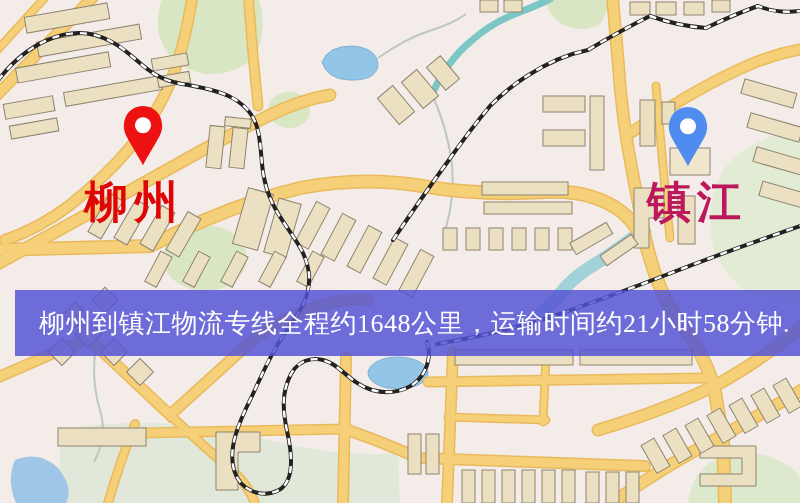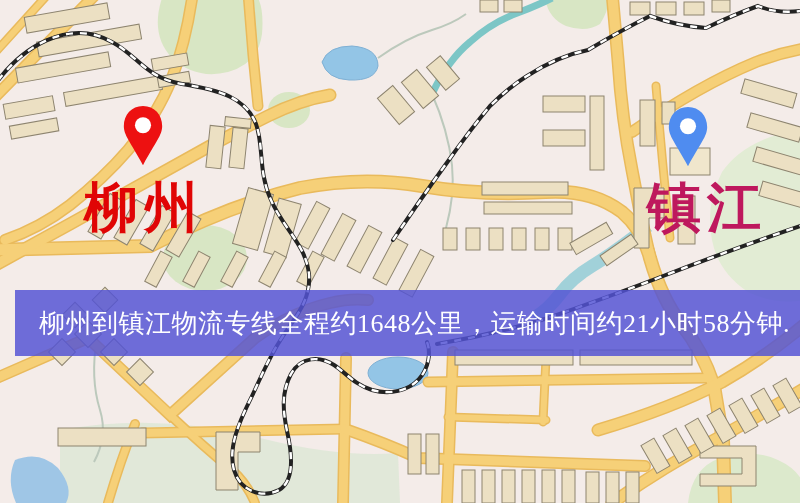--- a/index.html
+++ b/index.html
@@ -6,21 +6,21 @@
   .screen{
     position:relative;width:800px;height:503px;overflow:hidden;
     font-family:"Liberation Sans","DejaVu Sans",sans-serif;
     background:#f4ece9;
   }
   svg.map{position:absolute;left:0;top:0;}
   .marker{position:absolute;}
   .marker svg{display:block;}
   .pin-label{
     position:absolute;font-family:"Liberation Serif","DejaVu Serif",serif;
-    font-weight:bold;font-size:54px;line-height:1;letter-spacing:6px;white-space:nowrap;
+    font-weight:bold;font-size:44px;line-height:1;letter-spacing:6px;white-space:nowrap;
     user-select:none;
   }
   .origin-label{left:84px;top:181px;color:#e00505;}
   .dest-label{left:647px;top:181px;color:#be185d;}
   .banner{
     position:absolute;left:0;top:290px;width:800px;height:66px;
     background:rgba(84,84,212,0.84);
     display:flex;align-items:center;margin-left:15px;
   }
   .banner span{

